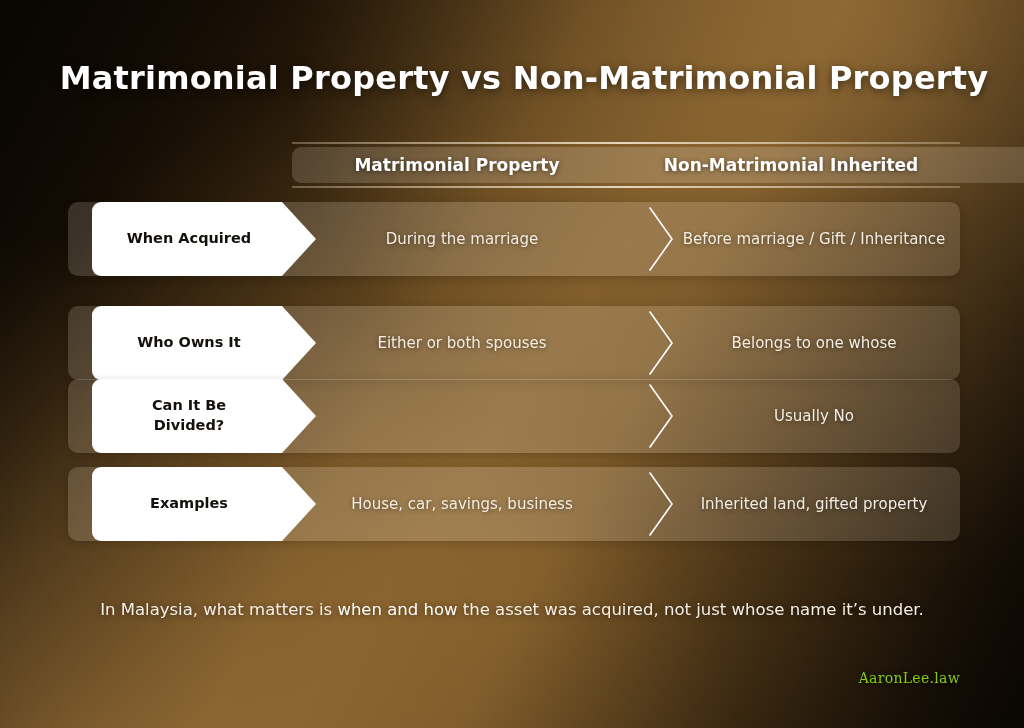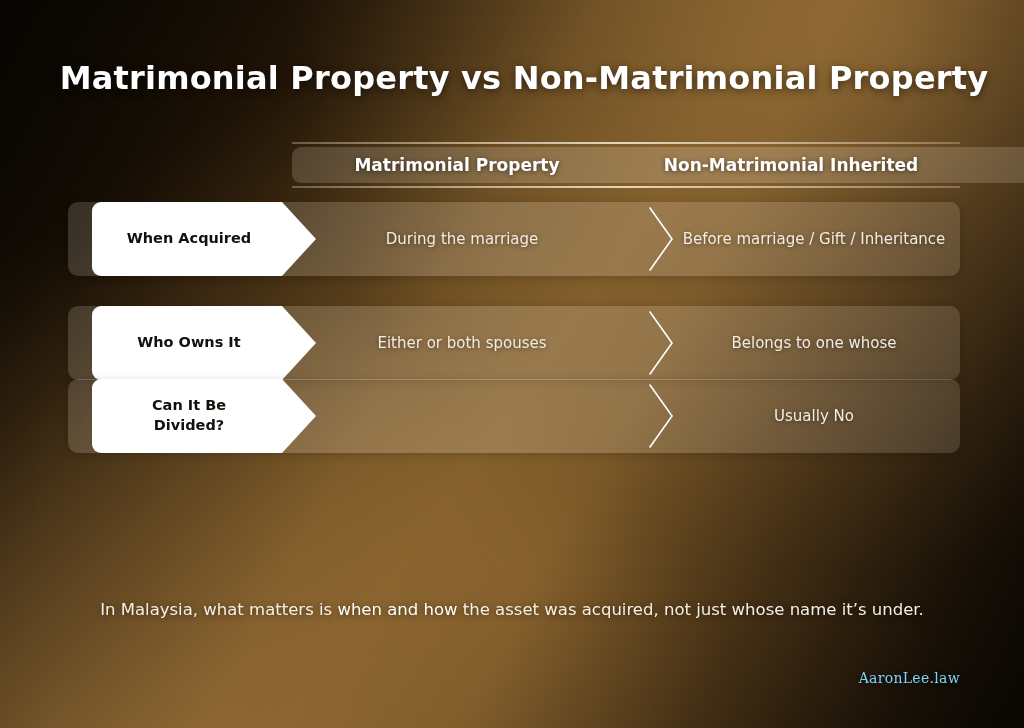--- a/index.html
+++ b/index.html
@@ -110,21 +110,21 @@
     position:absolute; left:0; right:0; top:600px;
     text-align:center;
     font-size:16.5px; color:#f6efe5;
     text-shadow:0 1px 6px rgba(0,0,0,.5);
   }
   .footnote b { font-weight:normal; color:#fff; }
 
   .brand {
     position:absolute; right:64px; top:670px;
     font-family:"DejaVu Serif", serif;
-    font-size:14px; color:#7dd3fc;
+    font-size:14px; color:#84cc16;
     letter-spacing:.3px;
     text-shadow:0 1px 5px rgba(0,0,0,.6);
   }
 </style>
 </head>
 <body>
 
 <div id="bg"></div>
 <div id="bg2"></div>
 
@@ -170,18 +170,30 @@
       <span><span>Can It Be</span><br><span>Divided?</span></span>
     </div>
     <div class="chev">
       <svg viewBox="0 0 60 66">
           <path d="M30 2 L52 33 L30 64" fill="none" stroke="#ffffff" stroke-width="1.6" stroke-linecap="round" stroke-linejoin="miter"></path>
         </svg>
     </div>
     <div class="cell right">Usually No</div>
   </div>
 
+  <div class="row r4">
+    <div class="label">
+      <span>Examples</span>
+    </div>
+    <div class="cell left">House, car, savings, business</div>
+    <div class="chev">
+      <svg viewBox="0 0 60 66">
+          <path d="M30 2 L52 33 L30 64" fill="none" stroke="#ffffff" stroke-width="1.6" stroke-linecap="round" stroke-linejoin="miter"></path>
+        </svg>
+    </div>
+    <div class="cell right">Inherited land, gifted property</div>
+  </div>
 
   <div class="footnote"><span>In Malaysia, what matters is </span><b>when and how</b><span> the asset was acquired, not just whose name it’s under.</span></div>
 
   <div class="brand">AaronLee.law</div>
 
 </div>
 
 </body></html>

